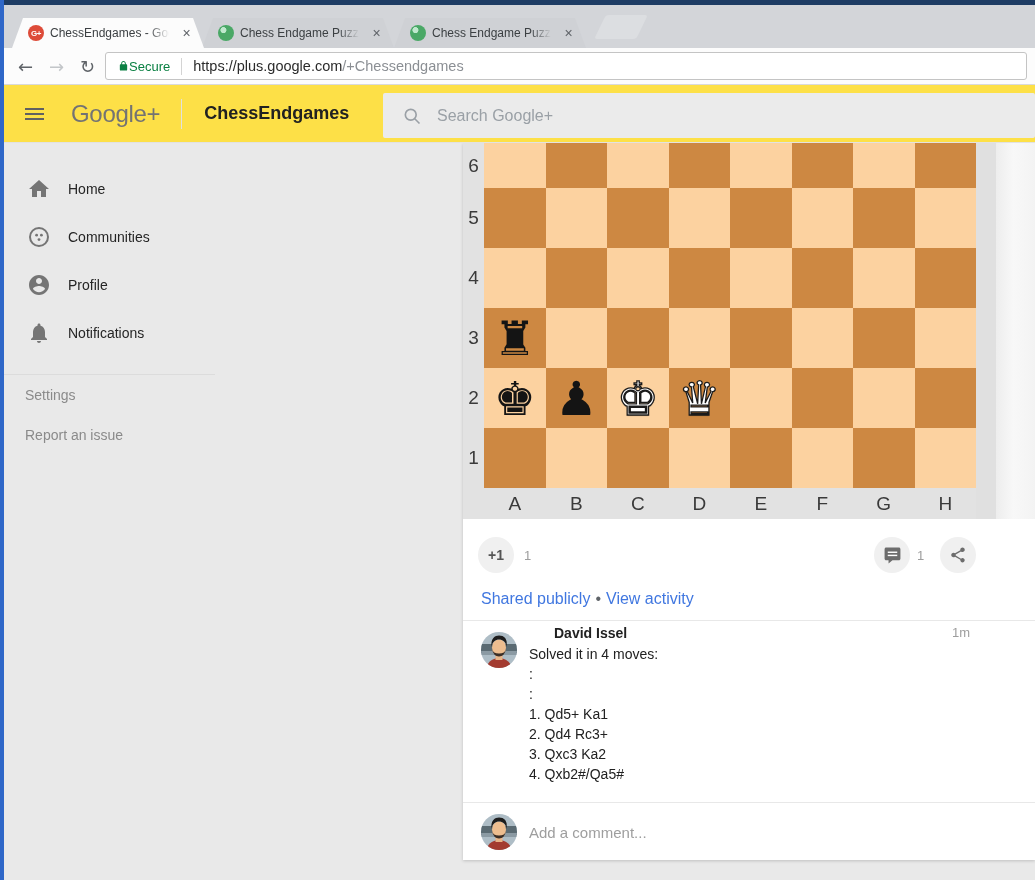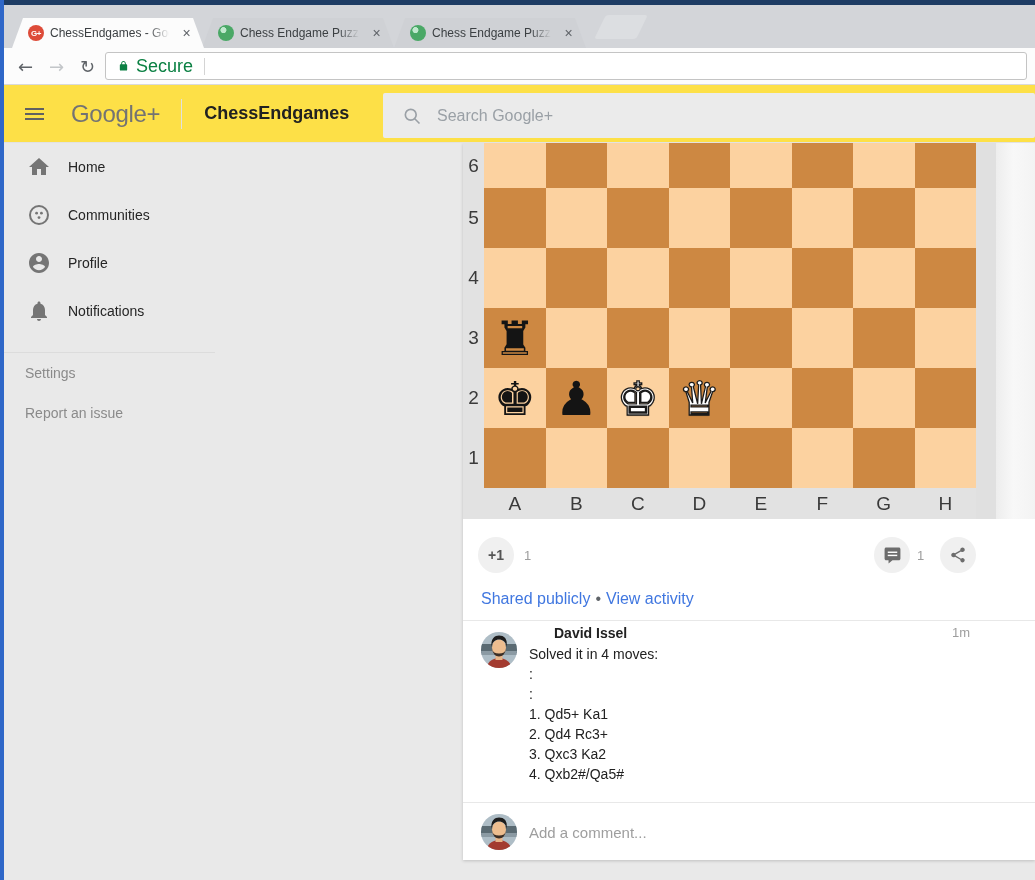--- a/index.html
+++ b/index.html
@@ -32,21 +32,21 @@
                  transform:skewX(-26deg); border-radius:3px; }
 
   
   .toolbar { position:absolute; left:4px; top:48px; right:0; height:37px; background:#fcfcfc;
              border-bottom:1px solid #d9dadc; display:flex; align-items:center; padding:0 8px; z-index:4; }
   .nav-btn { width:27px; height:27px; display:flex; align-items:center; justify-content:center;
              font-family:"DejaVu Sans", sans-serif; font-size:18px; color:#5f6368; margin-right:4px; }
   .nav-btn.disabled { color:#c3c6c9; }
   .omnibox { flex:1; height:28px; border:1px solid #c4c4c4; border-radius:3px; background:#fff;
              display:flex; align-items:center; padding:0 12px; }
-  .secure-label { color:#0b8043; font-size:18px; font-weight:500; margin-left:7px; }
+  .secure-label { color:#0b8043; font-size:13px; font-weight:500; }
   .om-sep { width:1px; height:17px; background:#d4d4d4; margin:0 11px; }
   .url { font-size:14.5px; white-space:nowrap; }
   .url-origin { color:#2b2b2b; }
   .url-path { color:#8b8f94; }
 
   
   .appheader { position:absolute; left:4px; top:85px; right:0; height:58px; background:#fde047;
                border-bottom:1px solid #e2e2e2; display:flex; align-items:center; z-index:3; }
   .burger { margin-left:21px; width:19px; cursor:pointer; }
   .burger span { display:block; width:19px; height:2px; background:#616161; margin:3px 0; }
@@ -54,21 +54,21 @@
   .hdivider { width:1px; height:30px; background:#e0e0e0; margin-left:21px; }
   .page-title { margin-left:22px; font-size:18px; font-weight:bold; color:#212121; }
   .searchbox { position:absolute; left:379px; top:8px; right:0; height:45px; background:#ebebeb;
                border-radius:2px; display:flex; align-items:center; padding-left:19px; }
   .search-placeholder { font-size:16px; color:#9aa0a6; margin-left:15px; }
 
   
   .main { position:absolute; left:4px; top:143px; right:0; bottom:0; background:#e9e9e9; }
 
   
-  .sidebar { position:absolute; left:0; top:0; width:459px; height:100%; }
+  .sidebar { position:absolute; left:0; top:0; width:459px; height:100%; padding-top:22px; }
   .side-item { height:48px; display:flex; align-items:center; padding-left:23px; cursor:pointer; }
   .side-item .sicon { width:24px; height:24px; flex:none; }
   .side-item .slabel { margin-left:17px; font-size:14px; font-weight:500; color:#252525; }
   .side-divider { width:211px; border-top:1px solid #dcdcdc; margin-top:17px; }
   .side-link { height:40px; display:flex; align-items:center; padding-left:21px;
                font-size:14px; color:#8a8a8a; cursor:pointer; }
 
   
   .card { position:absolute; left:459px; top:0; width:572px; height:717px; background:#fff;
           box-shadow:0 1px 3px rgba(0,0,0,.18); }
@@ -150,20 +150,21 @@
   <div class="nav-btn disabled">→</div>
   <div class="nav-btn">↻</div>
   <div class="omnibox">
     <span>
       <svg width="11" height="14" viewBox="0 0 24 24" fill="#0b8043">
           <path d="M18 8h-1V6c0-2.76-2.24-5-5-5S7 3.24 7 6v2H6c-1.1 0-2 .9-2 2v10c0 1.1.9 2 2 2h12c1.1 0 2-.9 2-2V10c0-1.1-.9-2-2-2zM9 6c0-1.66 1.34-3 3-3s3 1.34 3 3v2H9V6z"></path>
         </svg>
     </span>
     <span class="secure-label">Secure</span>
     <span class="om-sep"></span>
+    <span class="url"><span class="url-origin">https://plus.google.com</span><span class="url-path">/+Chessendgames</span></span>
   </div>
 </div>
 
 <div class="appheader">
   <div class="burger">
       <span></span>
       <span></span>
       <span></span>
     </div>
   <div class="logo">Google+</div>

